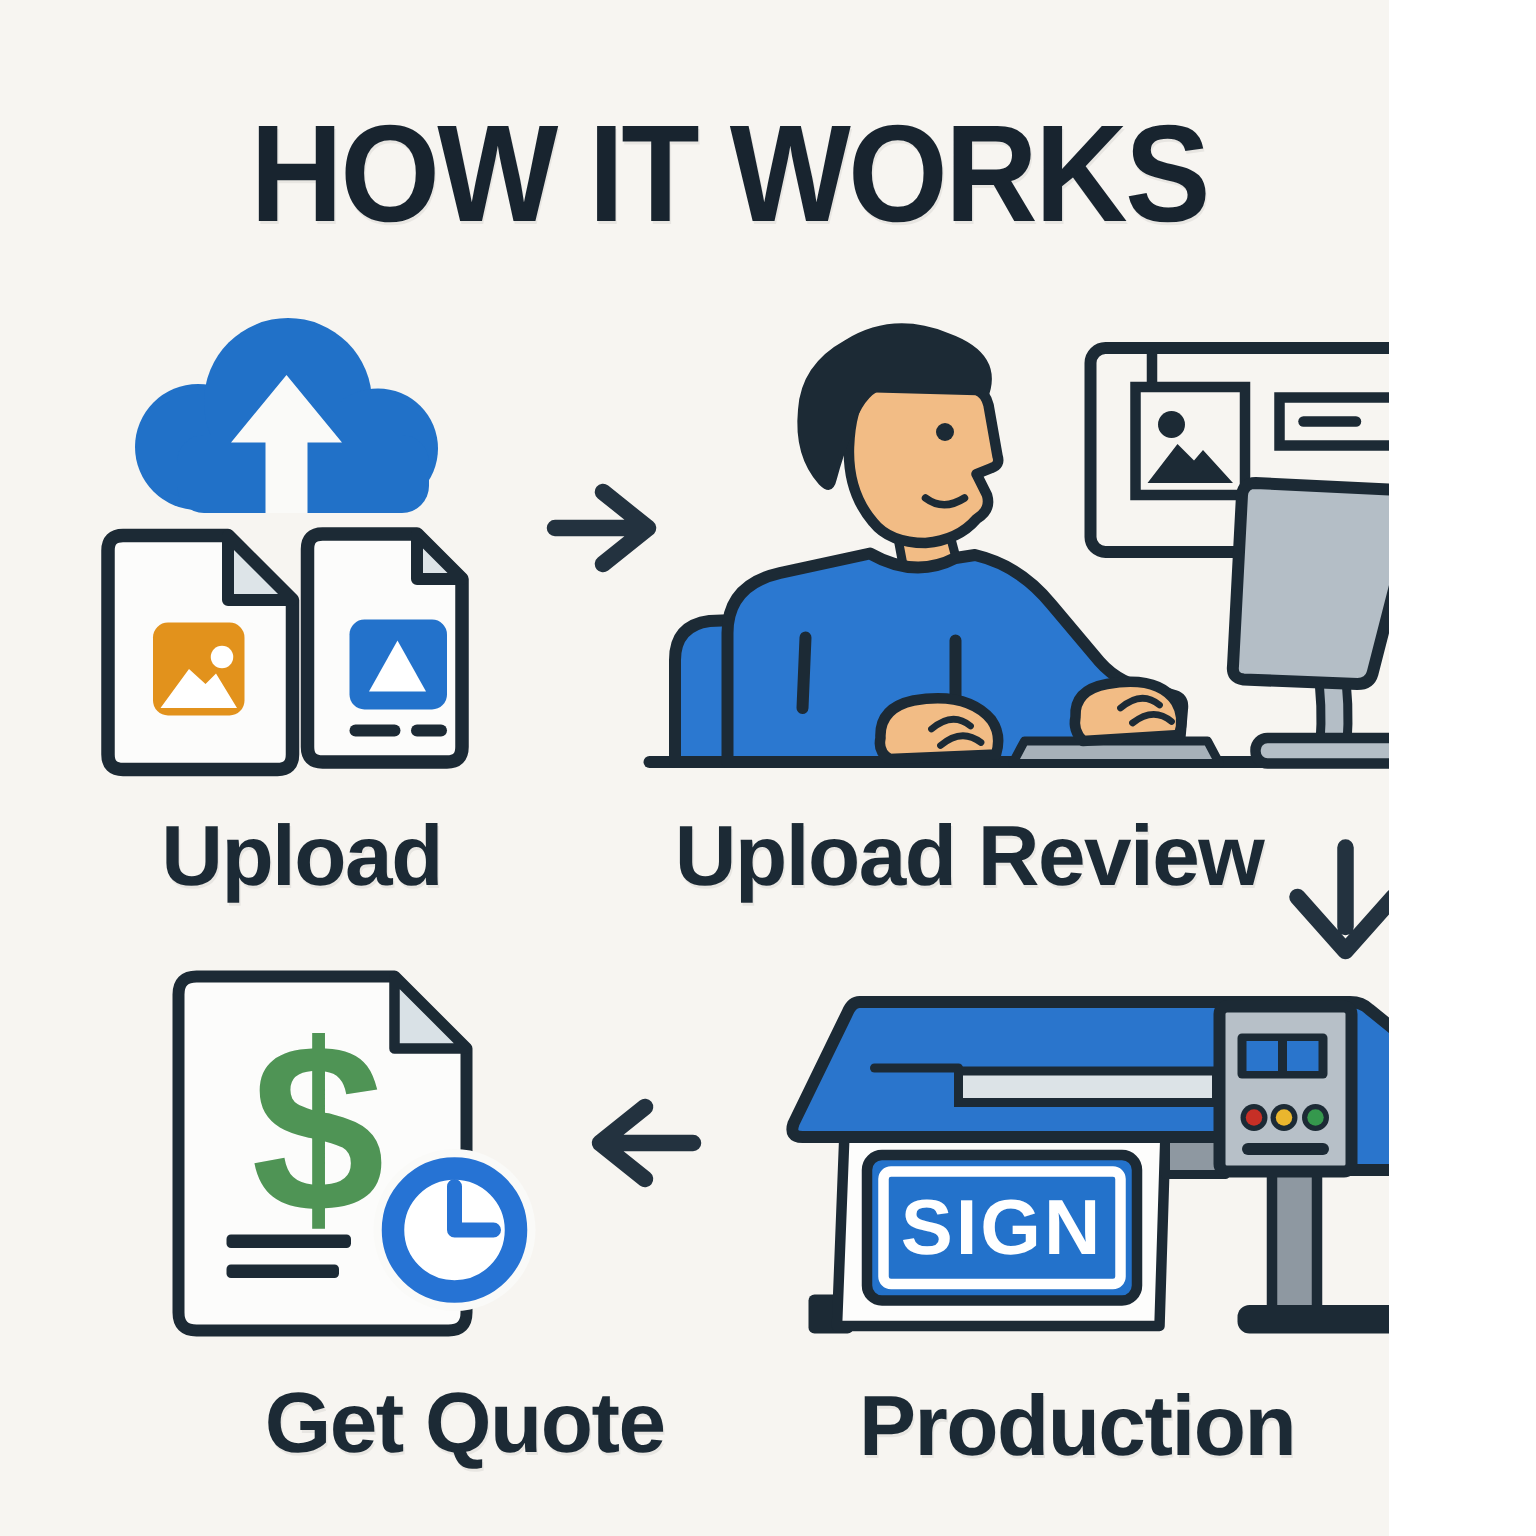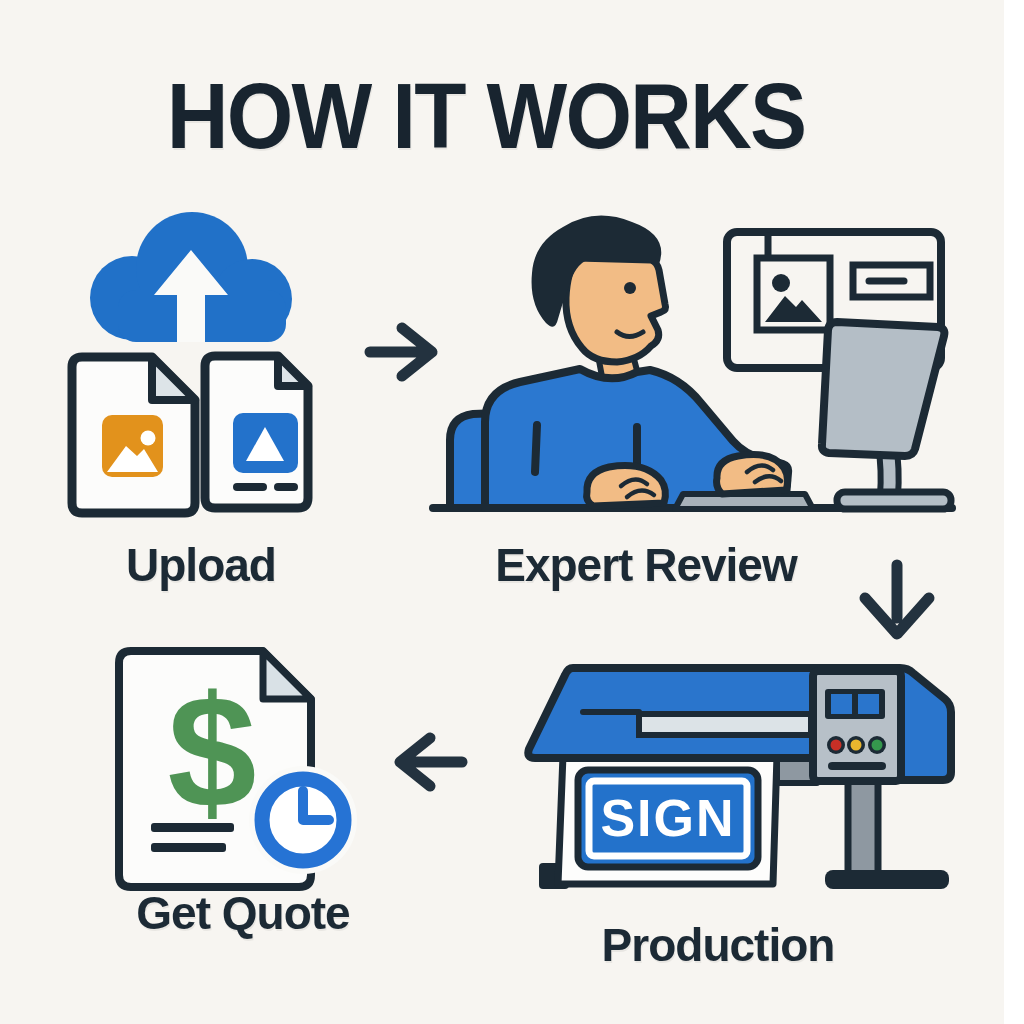--- a/index.html
+++ b/index.html
@@ -1,30 +1,30 @@
 <!DOCTYPE html>
 <html><head>
 <meta charset="utf-8">
 <style>
   html,body{margin:0;padding:0;}
   #canvas{
-    position:relative;width:1004px;height:1024px;overflow:hidden;
+    position:relative;width:926px;height:1024px;overflow:hidden;
     background:#f7f5f1;
     font-family:"Liberation Sans", sans-serif;
   }
   .abs{position:absolute;}
   .title{
     left:0;top:64px;width:972px;text-align:center;
     font-size:92px;font-weight:bold;color:#18242f;
     letter-spacing:-2px;transform:scaleX(.93);transform-origin:center;
     text-shadow:1px 2px 0 rgba(0,0,0,.06);
     white-space:nowrap;
   }
   .step-label{
-    text-align:center;font-size:46px;font-weight:bold;color:#1c2a35;
+    text-align:center;font-size:57px;font-weight:bold;color:#1c2a35;
     letter-spacing:-1px;text-shadow:1px 2px 0 rgba(0,0,0,.06);white-space:nowrap;
   }
   svg{display:block;overflow:visible;}
 </style>
 </head>
 <body>
 
 <div id="canvas">
 
   <div class="abs title">HOW IT WORKS</div>
@@ -165,17 +165,17 @@
       <rect x="46" y="198" width="75" height="9" rx="3" fill="#1c2a35"></rect>
     </g>
     <g>
       <circle cx="198" cy="175" r="54" fill="#fafaf8"></circle>
       <circle cx="198" cy="175" r="41" fill="#ffffff" stroke="#2673d4" stroke-width="15"></circle>
       <path d="M 198,175 V 146 M 198,175 H 224" fill="none" stroke="#2673d4" stroke-width="10" stroke-linecap="round"></path>
     </g>
   </svg>
 
   <div class="abs step-label" style="left:51px;top:538px;width:300px;">Upload</div>
-  <div class="abs step-label" style="left:446px;top:538px;width:400px;">Expert Review</div>
-  <div class="abs step-label" style="left:43px;top:886px;width:400px;">Get Quote</div>
+  <div class="abs step-label" style="left:446px;top:538px;width:400px;">Upload Review</div>
+  <div class="abs step-label" style="left:43px;top:916px;width:400px;text-align:right;">Get Quote</div>
   <div class="abs step-label" style="left:518px;top:906px;width:400px;margin-top:12px;">Production</div>
 
 </div>
 
 </body></html>

